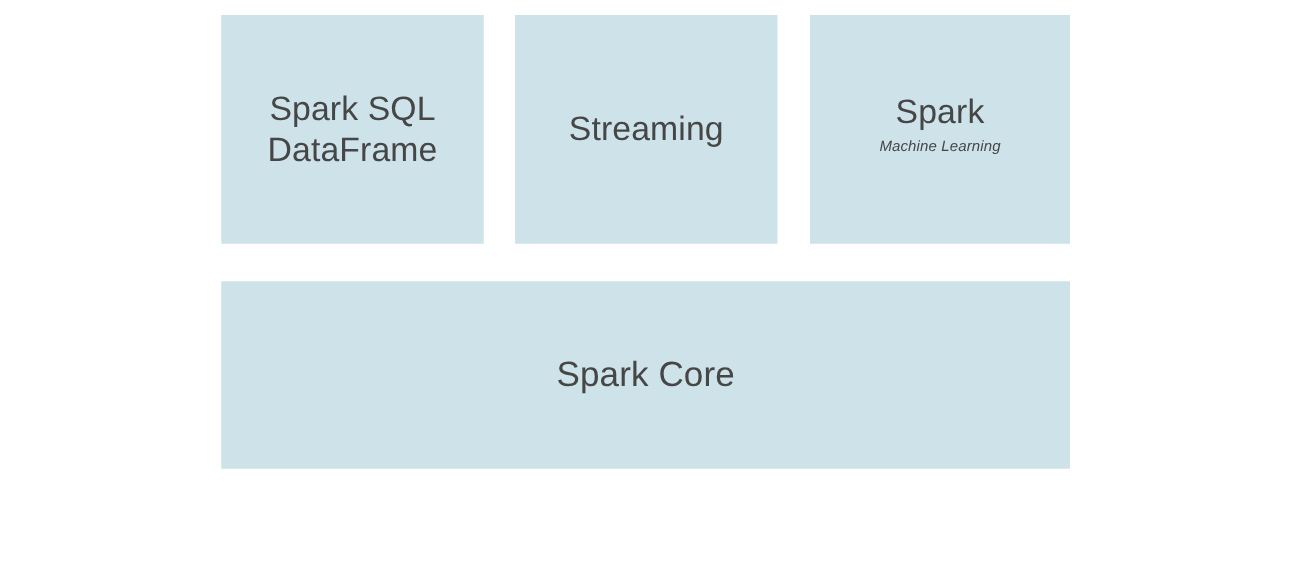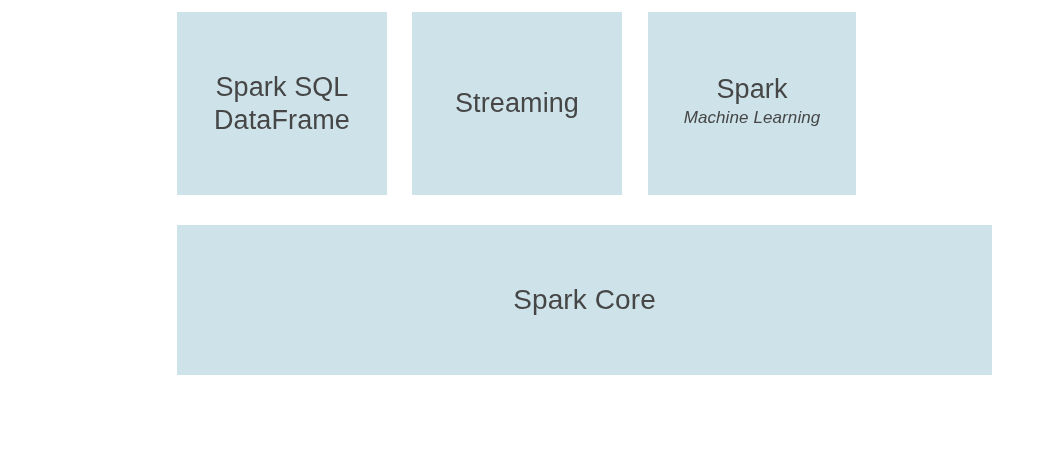--- a/index.html
+++ b/index.html
@@ -34,39 +34,39 @@
     box-sizing: border-box;
     text-align: center;
   }
 
   
   #box-spark-sql   { left: 177px; top: 12px;  width: 210px; height: 183px; }
   #box-streaming   { left: 412px; top: 12px;  width: 210px; height: 183px; }
   #box-mllib       { left: 648px; top: 12px;  width: 208px; height: 183px; }
 
   
-  #box-spark-core  { left: 177px; top: 225px; width: 815px; height: 150px; }
+  #box-spark-core  { left: 177px; top: 225px; width: 679px; height: 150px; }
 
   .box-title {
     color: #464646;
     font-size: 27px;
     font-weight: 400;
     line-height: 33px;
     letter-spacing: 0.1px;
     white-space: pre-line;
   }
 
   #box-spark-core .box-title {
     font-size: 28px;
     line-height: 34px;
   }
 
   .box-subtitle {
     color: #464646;
-    font-size: 17px;
+    font-size: 12px;
     font-style: italic;
     font-weight: 400;
     line-height: 21px;
     letter-spacing: 0.1px;
     margin-top: 1px;
   }
 
   
   #box-mllib .box-stack { margin-top: -6px; }
 </style>

